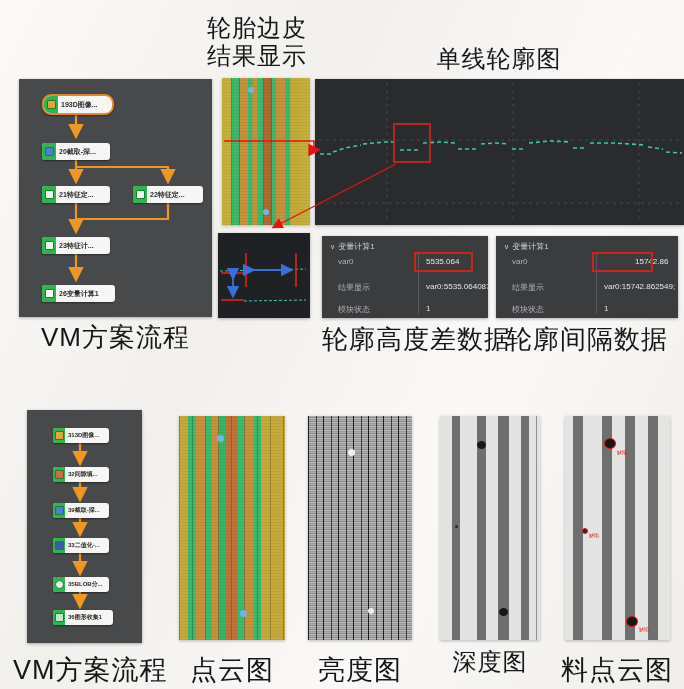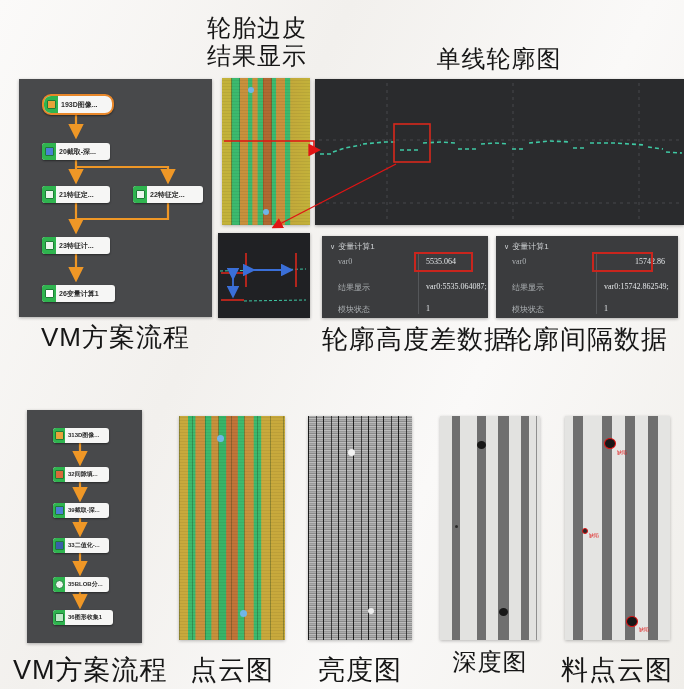--- a/index.html
+++ b/index.html
@@ -14,21 +14,21 @@
     background:linear-gradient(115deg,#fbfaf9 0%,#f2f0ed 35%,#faf9f8 65%,#f0eeea 100%);
   }
   .panel-dark{position:absolute;background:#48494b;box-shadow:0 1px 3px rgba(0,0,0,.3);}
   .canvas-dark{position:absolute;background:#2a2b2d;box-shadow:0 1px 3px rgba(0,0,0,.3);}
   .vpanel{position:absolute;top:236px;height:82px;background:#3b3c3e;box-shadow:0 1px 3px rgba(0,0,0,.3);}
   .vhead{position:absolute;left:8px;top:5px;font-size:8px;color:#cfd2d4;white-space:nowrap;}
   .vcaret{margin-right:3px;font-size:7px;color:#cfd2d4;}
   .vdivider{position:absolute;top:16px;bottom:4px;width:1px;background:#55575a;}
   .vk{position:absolute;left:16px;font-size:8px;color:#aeb2b5;white-space:nowrap;}
   .vv{position:absolute;font-size:8px;color:#e3e6e8;white-space:nowrap;text-align:right;}
-  .vrow{position:absolute;left:0;right:0;height:14px;font-family:Liberation Serif, serif;}
+  .vrow{position:absolute;left:0;right:0;height:14px;}
   .redbox{position:absolute;border:2px solid #c9251d;}
   .caption{position:absolute;color:#161616;font-size:26px;letter-spacing:1px;text-align:center;white-space:nowrap;}
   .title{position:absolute;color:#161616;font-size:24px;letter-spacing:1px;white-space:nowrap;font-family:Liberation Serif, serif;}
   .node{position:absolute;height:17px;background:#f6f6f5;border-radius:3px;display:flex;align-items:center;
         box-shadow:0 1px 2px rgba(0,0,0,.45);overflow:hidden;}
   .node .nicon{flex:0 0 14px;height:100%;background:#2fb44f;display:flex;align-items:center;justify-content:center;}
   .node .nglyph{width:7px;height:7px;background:#eaf6ec;border:1px solid #1d7d36;border-radius:1px;}
   .node .nlabel{font-size:7px;font-weight:bold;color:#2c2c2c;padding:0 3px;white-space:nowrap;}
   .node.pill{border-radius:9px;border:2px solid #e8872a;height:17px;}
   .node.small{height:15px;}

